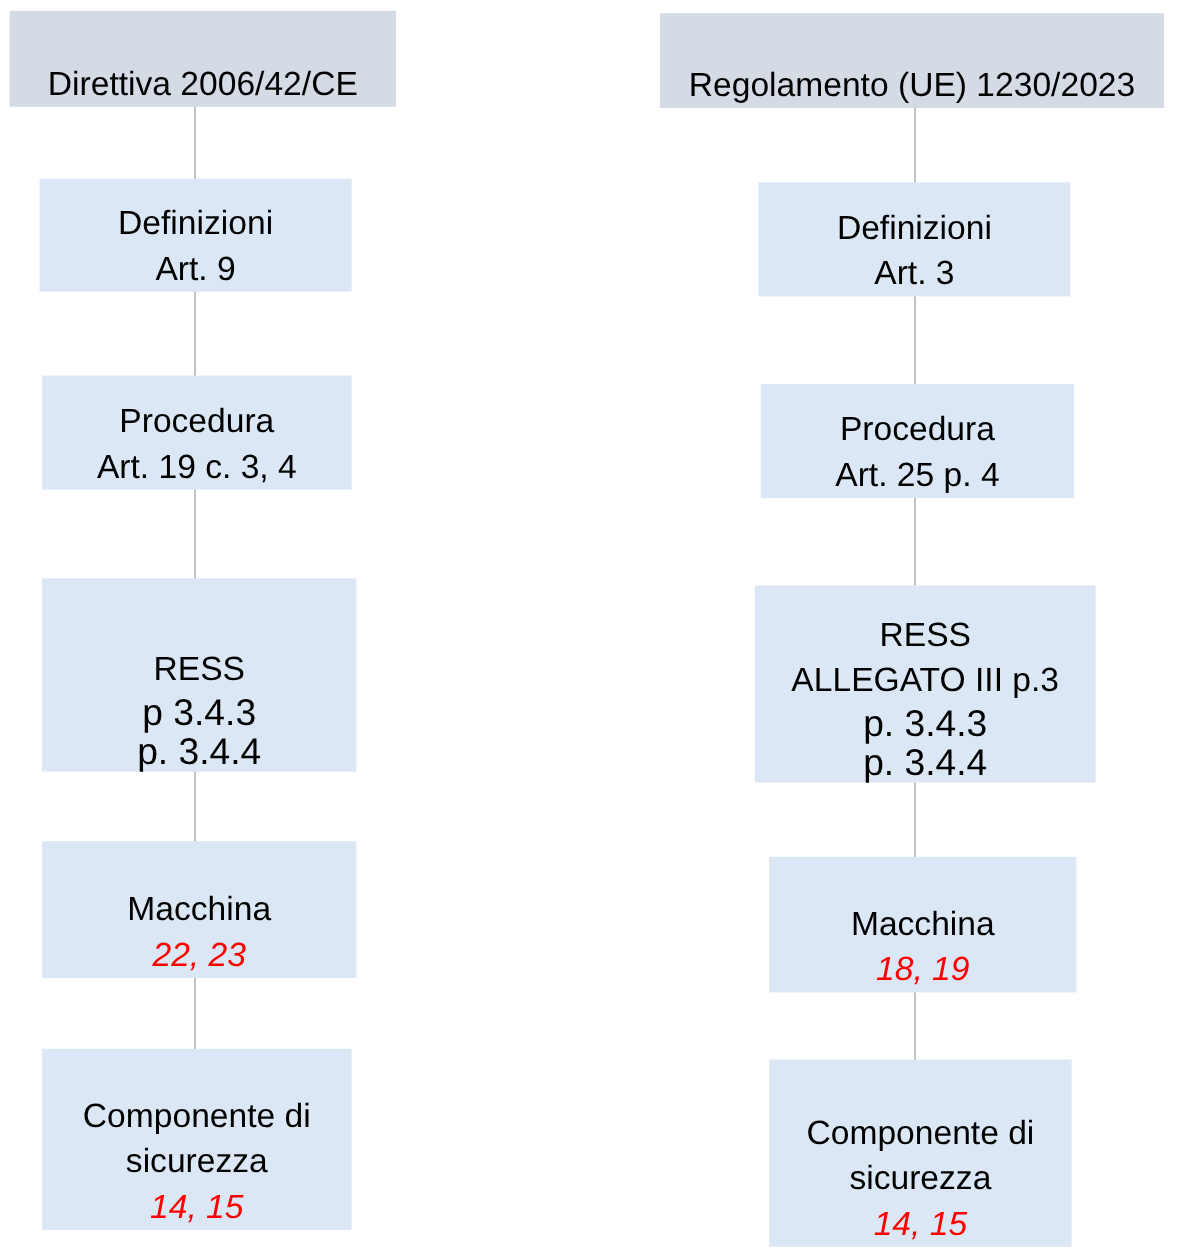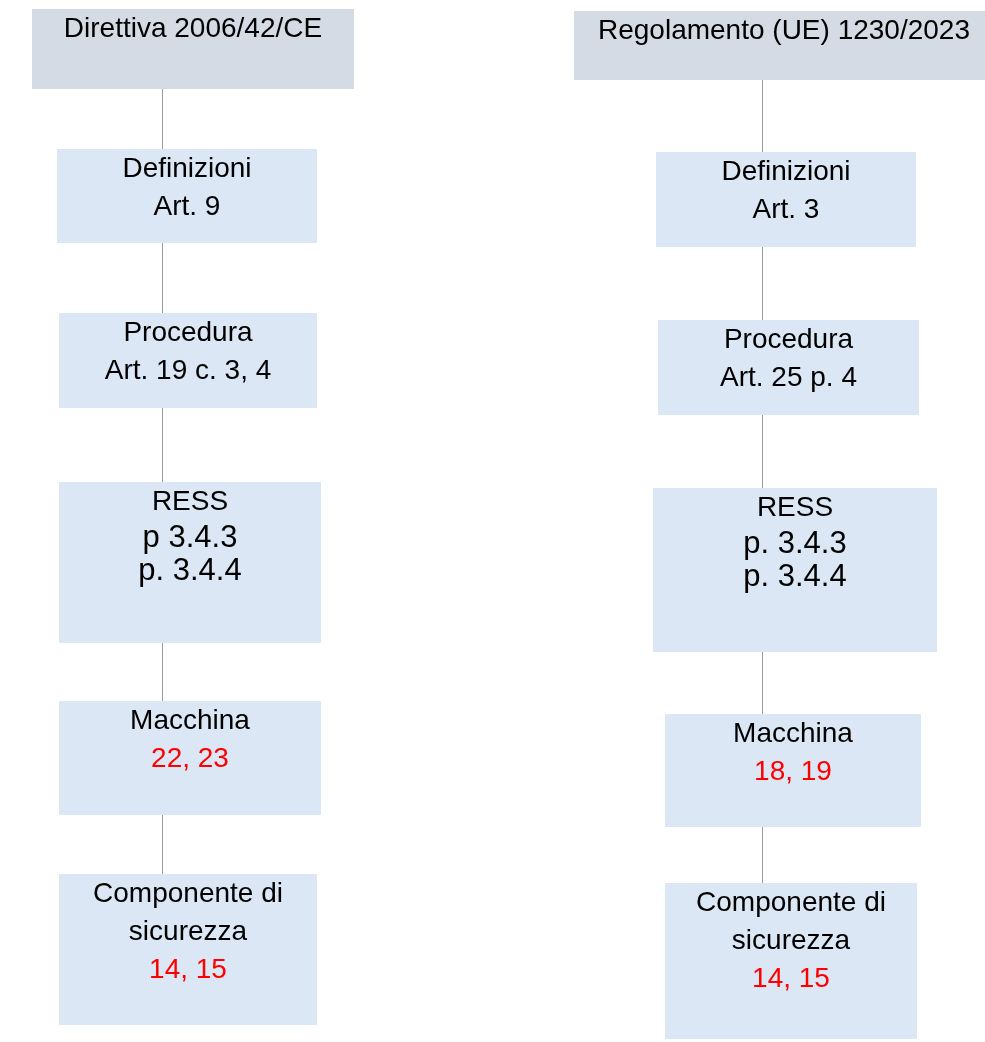--- a/index.html
+++ b/index.html
@@ -19,45 +19,45 @@
     position: absolute;
     width: 1px;
     background: var(--color-connector, #9b9b9b);
     z-index: 0;
   }
   .box {
     position: absolute;
     z-index: 1;
     display: flex;
     flex-direction: column;
-    justify-content: flex-start;
+    justify-content: flex-end;
     align-items: center;
     text-align: center;
     color: var(--color-text, #000000);
-    margin-left: 24px;
   }
   .box.header-box {
     background: var(--color-header-bg, #d4dbe5);
     font-size: 28px;
   }
   .box.body-box {
     background: var(--color-box-bg, #dbe7f4);
   }
   .line.main {
     font-size: 28px;
     line-height: 38px;
     white-space: nowrap;
   }
   .line.small {
     font-size: 31px;
     line-height: 33px;
     white-space: nowrap;
   }
   .line.red {
     color: var(--color-red, #ff0000);
+    font-style: italic;
   }
 </style>
 </head>
 <body>
 
 <div class="canvas">
 
   <div class="connector" style="left:162px; top:60px; height:940px;"></div>
   <div class="connector" style="left:762px; top:60px; height:940px;"></div>
 
@@ -85,36 +85,37 @@
     <div class="line main">Macchina</div>
     <div class="line main red">22, 23</div>
   </div>
 
   <div class="box body-box" style="left:35px; top:874px; width:258px; height:151px;">
     <div class="line main">Componente di</div>
     <div class="line main">sicurezza</div>
     <div class="line main red">14, 15</div>
   </div>
 
-  <div class="box header-box" style="left:550px; top:11px; width:420px; height:69px;">
+  <div class="box header-box" style="left:550px; top:11px; width:420px; height:79px;">
     <div class="line main">Regolamento (UE) 1230/2023</div>
   </div>
 
   <div class="box body-box" style="left:632px; top:152px; width:260px; height:95px;">
     <div class="line main">Definizioni</div>
     <div class="line main">Art. 3</div>
   </div>
 
   <div class="box body-box" style="left:634px; top:320px; width:261px; height:95px;">
     <div class="line main">Procedura</div>
     <div class="line main">Art. 25 p. 4</div>
   </div>
 
   <div class="box body-box" style="left:629px; top:488px; width:284px; height:164px;">
     <div class="line main">RESS</div>
+    <div class="line main">ALLEGATO III p.3</div>
     <div class="line small">p. 3.4.3</div>
     <div class="line small">p. 3.4.4</div>
   </div>
 
   <div class="box body-box" style="left:641px; top:714px; width:256px; height:113px;">
     <div class="line main">Macchina</div>
     <div class="line main red">18, 19</div>
   </div>
 
   <div class="box body-box" style="left:641px; top:883px; width:252px; height:156px;">

